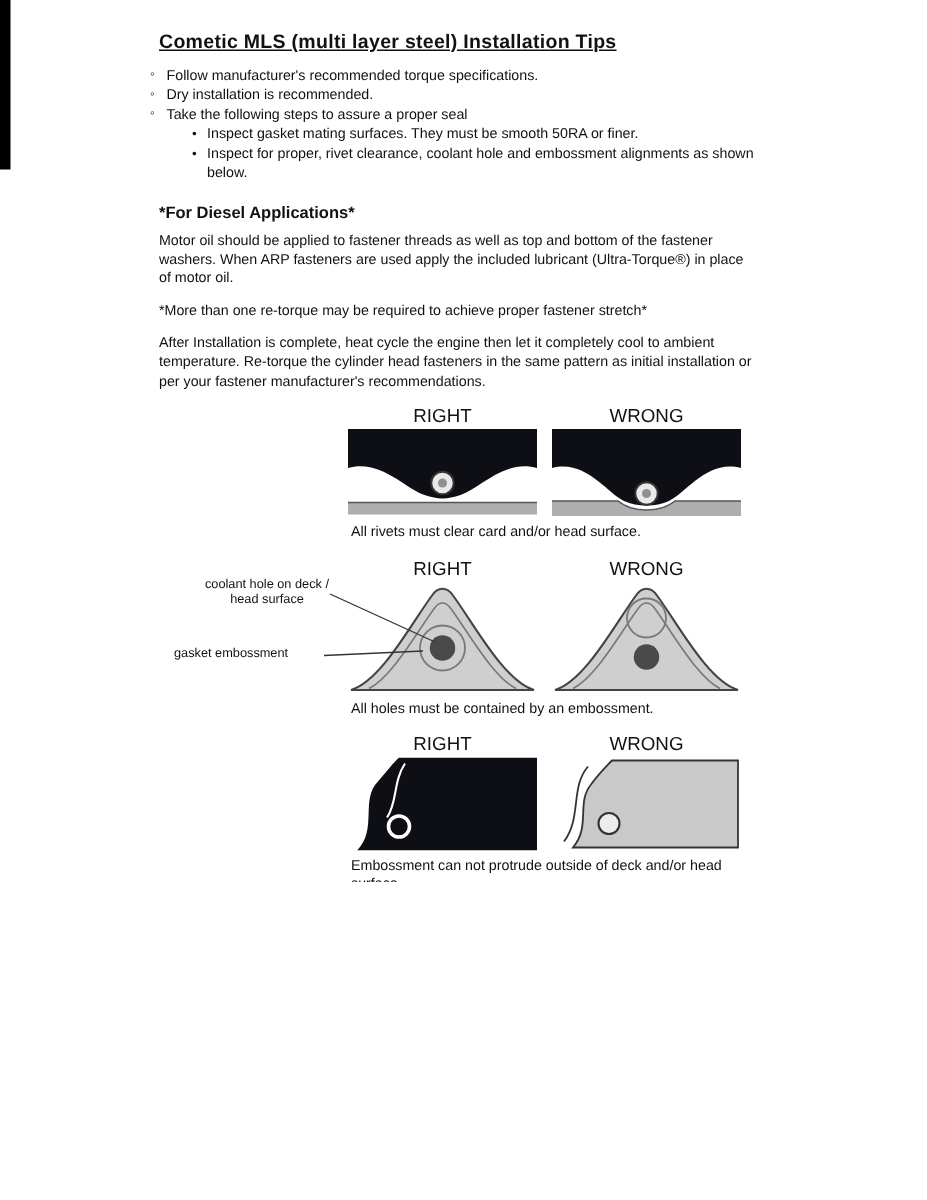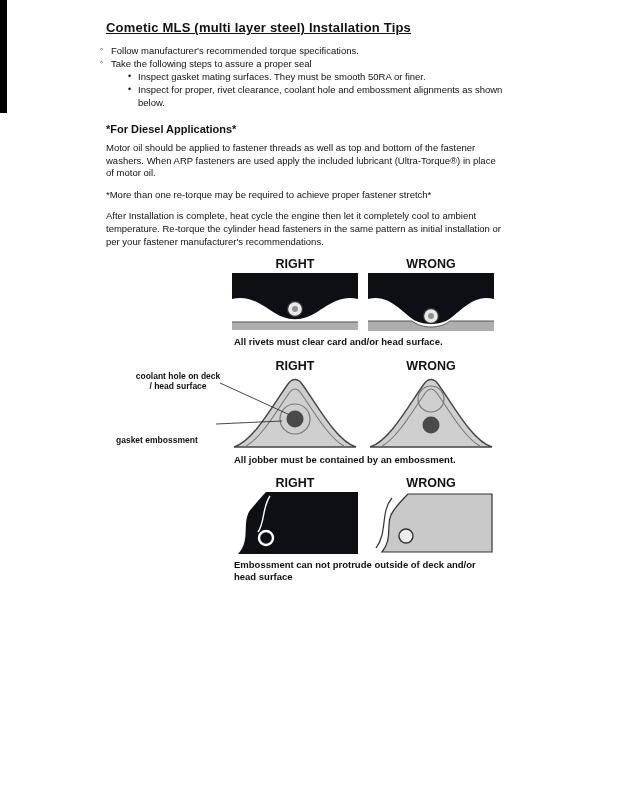--- a/index.html
+++ b/index.html
@@ -22,34 +22,34 @@
   .tips { list-style:none; margin:9px 0 0 0; padding:0; font-size:9.5px; line-height:13px; }
   .tips > li { padding-left:11px; position:relative; }
   .tips > li::before { content:"◦"; position:absolute; left:0; top:-1px; font-size:9px; }
   .subtips { list-style:none; margin:0 0 0 17px; padding:0; }
   .subtips > li { padding-left:10px; position:relative; }
   .subtips > li::before { content:"•"; position:absolute; left:0; top:0; font-size:9px; }
 
   .diesel-heading { font-size:11px; font-weight:bold; margin:14px 0 7px 6px; }
   .para { font-size:9.5px; line-height:12.6px; margin:0 0 9px 6px; width:400px; }
 
-  .fig-section { margin:4px 0 0 132px; width:262px;font-weight:bold; }
+  .fig-section { margin:4px 0 0 132px; width:262px; }
   .fig-row { margin-bottom:3px; }
   .fig-row.row2 { position:relative; }
   .fig-labels { display:flex; margin-bottom:2px; }
   .fig-label { width:126px; text-align:center; font-size:12.5px; color:#111; }
   .fig-label + .fig-label { margin-left:10px; }
   .fig-images { display:flex; }
   .fig-images svg { display:block; }
   .fig-images svg + svg { margin-left:10px; }
   .fig-caption { font-size:9.5px; line-height:11.5px; margin:5px 0 11px 2px; width:250px; }
 
   .ann { position:absolute; font-size:8.5px; line-height:10px; color:#111; }
   .ann-coolant { left:-98px; top:12px; width:88px;text-align:center; }
-  .ann-emboss { left:-116px; top:76px; width:100px; }
+  .ann-emboss { left:-116px; top:58px; width:100px; }
   .ann-overlay { position:absolute; left:-100px; top:16px; width:170px; height:70px; pointer-events:none; overflow:visible; }
 
   .disclaimer { margin:24px 0 0 6px; width:406px; }
   .disclaimer-heading { font-size:6.8px; font-weight:bold; margin:0 0 4px 0; }
   .fine { font-size:6.3px; line-height:7.5px; margin:0 0 5px 0; color:#111; }
   .fine.tight { margin-bottom:1px; }
 
   .footer-code { position:absolute; left:388px; top:760px; font-size:11.5px; color:#111; }
 </style>
 </head>
@@ -57,20 +57,21 @@
 
 <div class="page">
   <div class="corner-stripe"></div>
 
   <div class="content">
 
     <h1 class="title">Cometic MLS (multi layer steel) Installation Tips</h1>
 
     <ul class="tips">
       <li><span>Follow manufacturer's recommended torque specifications.</span></li>
+      <li><span>Dry installation is recommended.</span></li>
       <li>
         <span>Take the following steps to assure a proper seal</span>
         <ul class="subtips">
           <li><span>Inspect gasket mating surfaces.  They must be smooth 50RA or finer.</span></li>
           <li><span>Inspect for proper, rivet clearance, coolant hole and embossment alignments as shown below.</span></li>
         </ul>
       </li>
     </ul>
 
     <h2 class="diesel-heading">*For Diesel Applications*</h2>
@@ -122,21 +123,21 @@
             <circle cx="63" cy="44" r="15" fill="none" stroke="#787878" stroke-width="1.2"></circle>
             <circle cx="63" cy="44" r="8.5" fill="#4a4a4a"></circle>
           </svg>
           <svg width="126" height="74" viewBox="0 0 126 74">
             <path d="M2,72 C22,66 42,28 56,9 C60,3 66,3 70,9 C84,28 104,66 124,72 Z" fill="#cfcfcf" stroke="#444" stroke-width="1.4"></path>
             <path d="M14,71 C30,63 48,30 58,17 C61,13 65,13 68,17 C78,30 96,63 112,71" fill="none" stroke="#787878" stroke-width="1.1"></path>
             <circle cx="63" cy="24" r="13" fill="none" stroke="#787878" stroke-width="1.2"></circle>
             <circle cx="63" cy="50" r="8.5" fill="#4a4a4a"></circle>
           </svg>
         </div>
-        <div class="fig-caption">All jobber must be contained by an embossment.</div>
+        <div class="fig-caption">All holes must be contained by an embossment.</div>
       </div>
 
       <div class="fig-row">
         <div class="fig-labels">
           <span class="fig-label">RIGHT</span>
           <span class="fig-label">WRONG</span>
         </div>
         <div class="fig-images">
           <svg width="126" height="62" viewBox="0 0 126 62">
             <path d="M34,0 H126 V62 H6 C20,48 8,28 20,16 C26,9 29,5 34,0 Z" fill="#0e0e15"></path>

